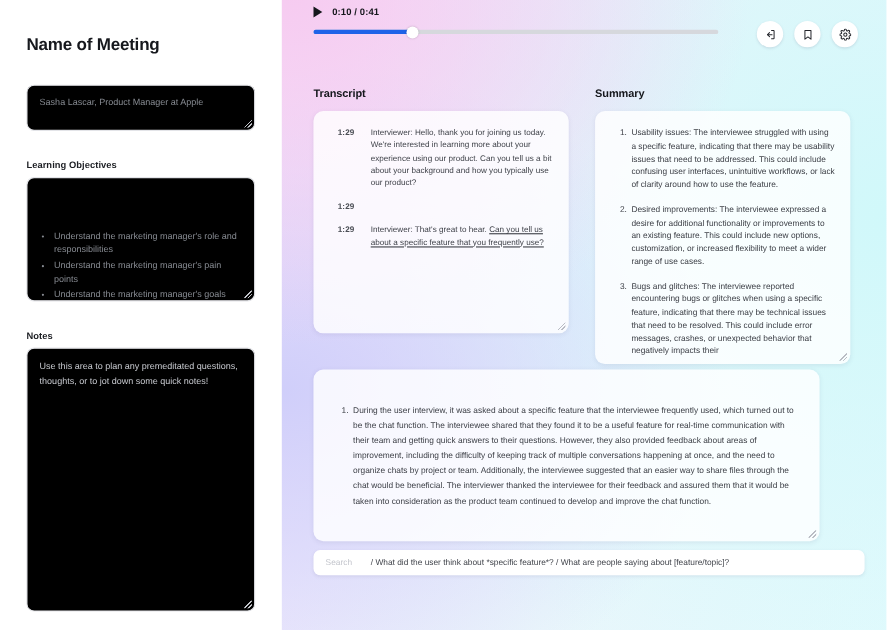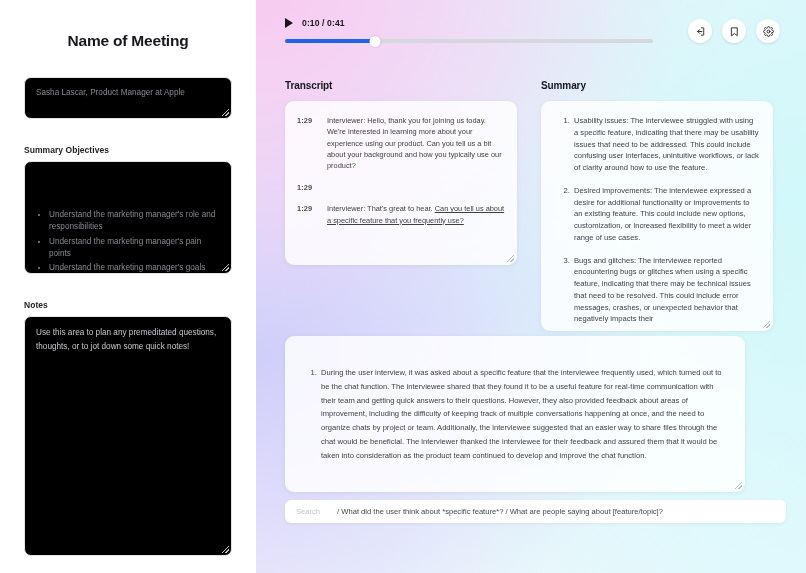--- a/index.html
+++ b/index.html
@@ -31,21 +31,20 @@
     z-index: 2;
   }
 
   #meeting-title {
     font-size: 15.5px;
     font-weight: 700;
     color: #16181d;
     letter-spacing: -0.2px;
     margin-top: 6px;
     margin-bottom: 27px;
-    text-align: center;
   }
 
   .field-label {
     font-size: 8.5px;
     font-weight: 700;
     color: #1c1e23;
     margin-bottom: 6px;
     letter-spacing: 0.05px;
   }
 
@@ -88,21 +87,21 @@
       radial-gradient(130% 95% at 2% 0%,   rgba(246,202,240,0.95) 0%, rgba(246,202,240,0) 58%),
       radial-gradient(120% 85% at 0% 62%,  rgba(206,205,250,0.95) 0%, rgba(206,205,250,0) 62%),
       radial-gradient(130% 120% at 100% 35%, rgba(208,248,250,0.98) 0%, rgba(208,248,250,0) 70%),
       linear-gradient(110deg, #f7e6fb 0%, #eeeafc 26%, #eaf6fb 58%, #e3fafd 100%);
     overflow: hidden;
   }
 
   
   #player-bar {
     position: absolute;
-    left: 29px; top: 16px;
+    left: 29px; top: 4px;
     width: 393px;
     height: 32px;
   }
   #player-row {
     display: flex;
     align-items: center;
     gap: 9px;
     height: 14px;
   }
   #play-icon {
@@ -192,21 +191,21 @@
   .card-resize::after {
     content: "";
     position: absolute;
     right: 3px; bottom: 3px;
     width: 7px; height: 7px;
     background:
       linear-gradient(135deg, transparent 0 46%, #b9bcc4 46% 56%, transparent 56% 70%, #b9bcc4 70% 80%, transparent 80%);
     pointer-events: none;
   }
 
-  #transcript-card { height: 164px; padding: 14px 12px 0 12px; }
+  #transcript-card { height: 202px; padding: 14px 12px 0 22px; }
   #summary-card    { height: 230px; padding: 14px 14px 0 10px; }
 
   .tr-row { display: flex; gap: 10px; margin-bottom: 11px; }
   .tr-time {
     flex: 0 0 20px;
     font-size: 7.4px;
     font-weight: 700;
     color: #4b4e55;
     padding-top: 1px;
     letter-spacing: 0.1px;
@@ -272,21 +271,21 @@
 <body>
 
 <div id="app">
 
   <aside id="sidebar">
 
     <h1 id="meeting-title">Name of Meeting</h1>
 
     <div id="about-box" class="txtbox">Sasha Lascar, Product Manager at Apple</div>
 
-    <div class="field-label">Summary Objectives</div>
+    <div class="field-label">Learning Objectives</div>
     <div id="objectives-box" class="txtbox">
       <ul id="objectives-list">
         <li>Understand the marketing manager's role and responsibilities</li>
         <li>Understand the marketing manager's pain points</li>
         <li>Understand the marketing manager's goals and objectives</li>
         <li>Understand the marketing manager's toolkit</li>
       </ul>
     </div>
 
     <div class="field-label">Notes</div>

